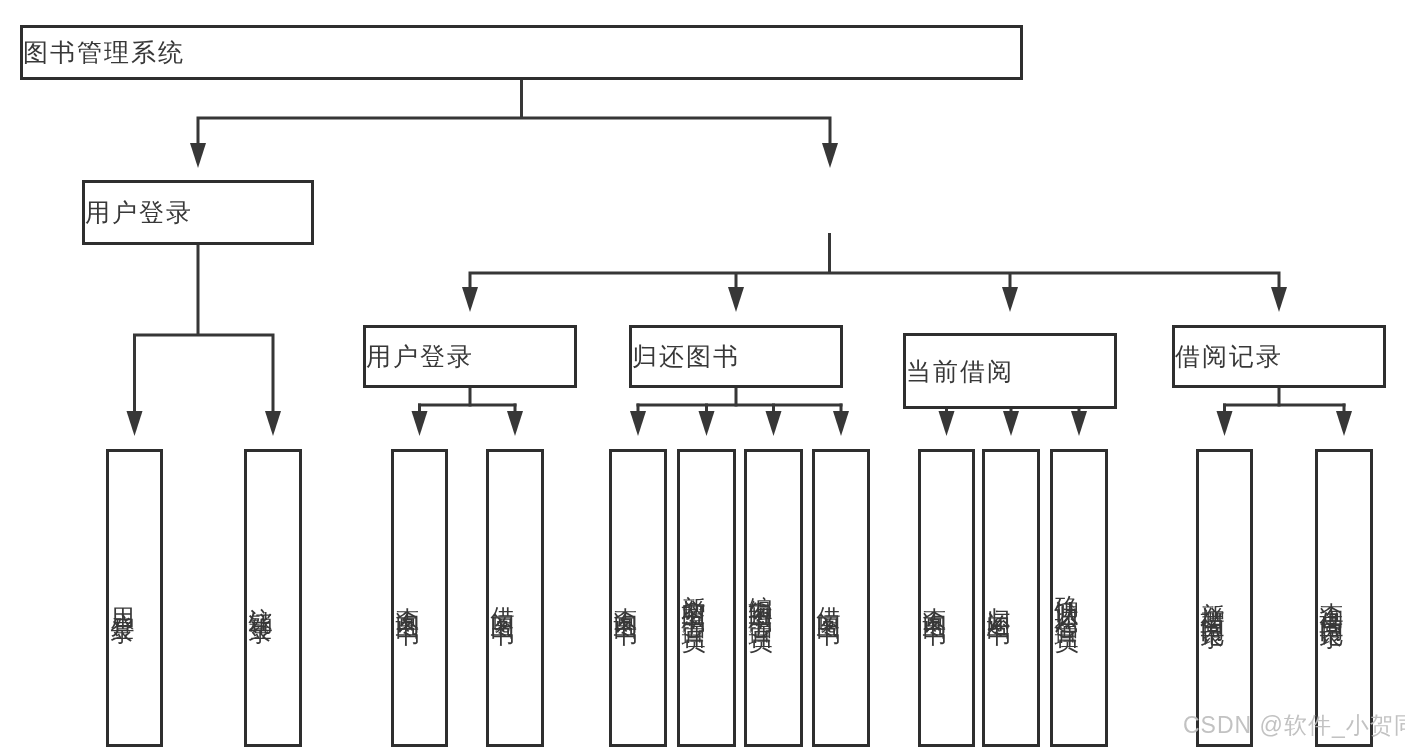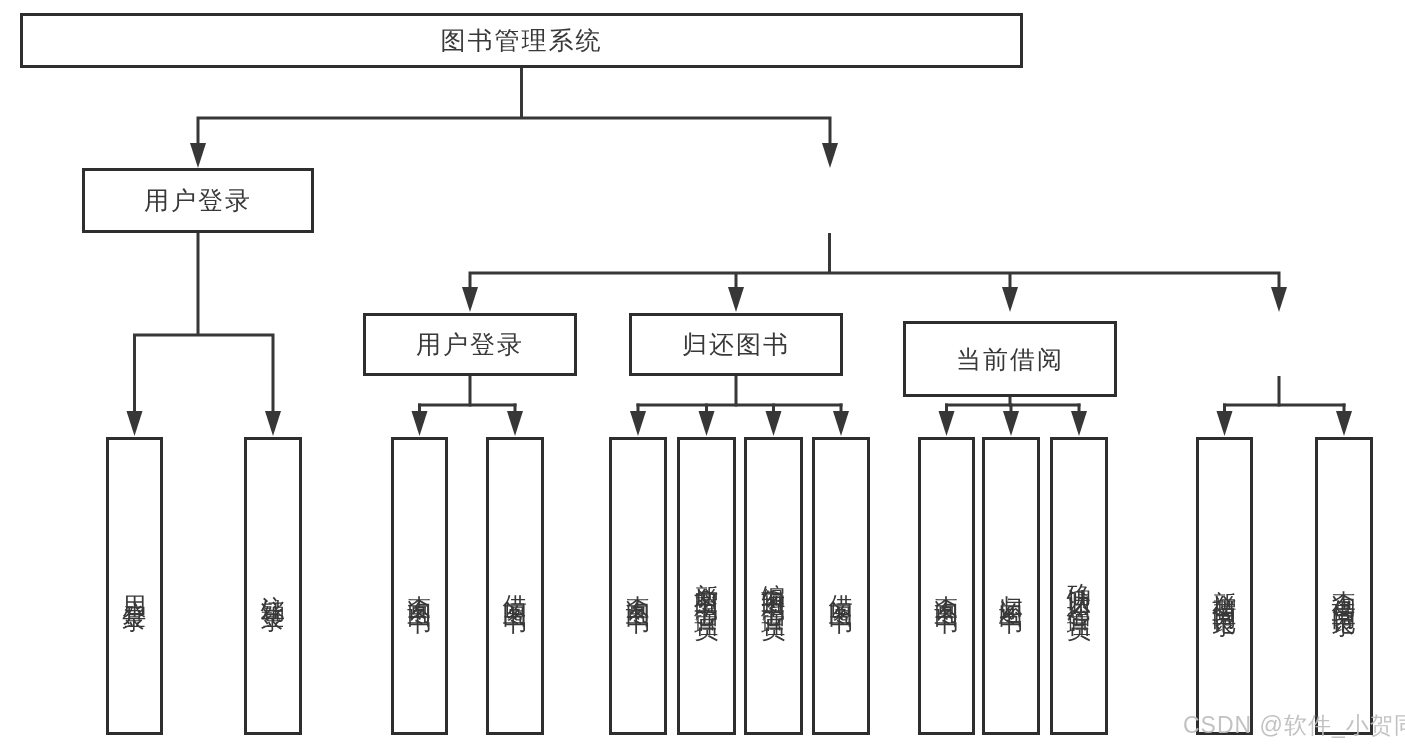--- a/index.html
+++ b/index.html
@@ -3,22 +3,23 @@
 <meta charset="utf-8">
 <style>
   html,body{margin:0;padding:0;background:#fff;}
   .stage{
     position:relative;width:1405px;height:747px;background:#ffffff;overflow:hidden;
     font-family:"Liberation Sans","DejaVu Sans",sans-serif;color:#333333;
   }
   .wires{position:absolute;left:0;top:0;width:1405px;height:747px;}
   .box{
     position:absolute;box-sizing:border-box;background:#ffffff;
-    border:3px solid #2e2e2e;display:flex;align-items:center;justify-content:center;
+    border:3px solid #2e2e2e;display:flex;align-items:center;justify-content:flex-start;
     z-index:2;
+    margin-top:12px;
   }
   .box .lbl{font-size:25px;letter-spacing:2px;color:#383838;white-space:nowrap;}
   .vbox .lbl{
     writing-mode:vertical-rl;text-orientation:mixed;
     font-size:24px;letter-spacing:5px;line-height:1.15;white-space:normal;
   }
   .watermark{
     position:absolute;z-index:6;color:#bdbdbd;opacity:.92;
     font-size:23px;letter-spacing:1px;white-space:nowrap;
   }
@@ -76,20 +77,23 @@
 
   <div class="box" style="left:363px;top:313px;width:214px;height:63px">
     <span class="lbl">用户登录</span>
   </div>
   <div class="box" style="left:629px;top:313px;width:214px;height:63px">
     <span class="lbl">归还图书</span>
   </div>
   <div class="box" style="left:903px;top:321px;width:214px;height:76px">
     <span class="lbl">当前借阅</span>
   </div>
+  <div class="box" style="left:1172px;top:313px;width:214px;height:63px">
+    <span class="lbl">借阅记录</span>
+  </div>
 
   <div class="box vbox" style="left:106px;top:437px;width:57px;height:298px">
     <span class="lbl">用户登录</span>
   </div>
   <div class="box vbox" style="left:244px;top:437px;width:58px;height:298px">
     <span class="lbl">注销登录</span>
   </div>
 
   <div class="box vbox" style="left:391px;top:437px;width:57px;height:298px">
     <span class="lbl">查询图书</span>

